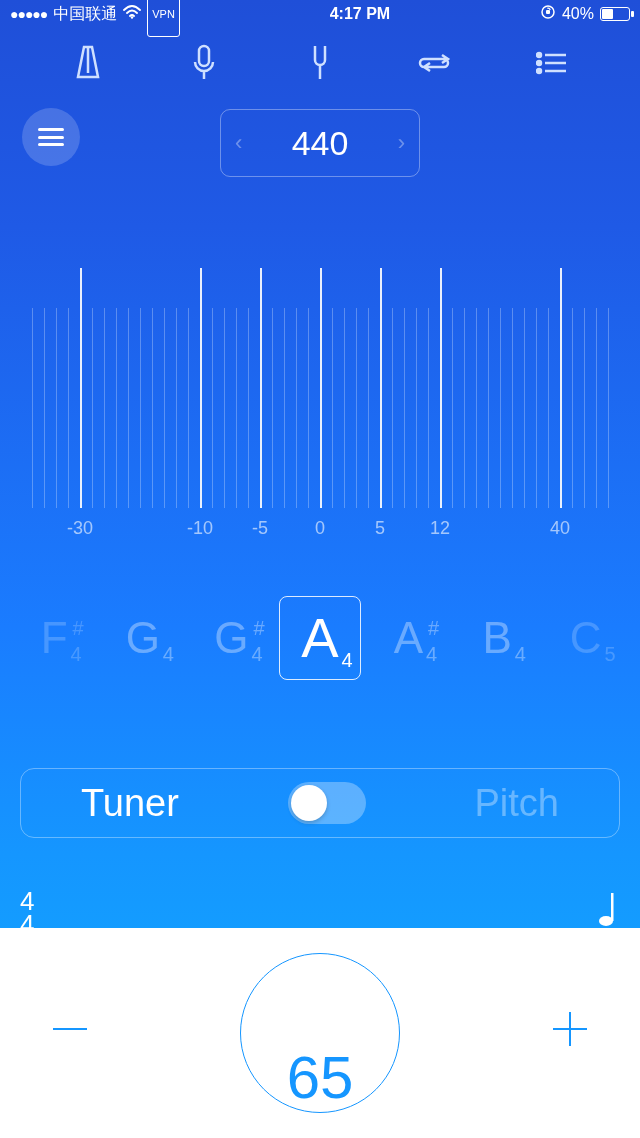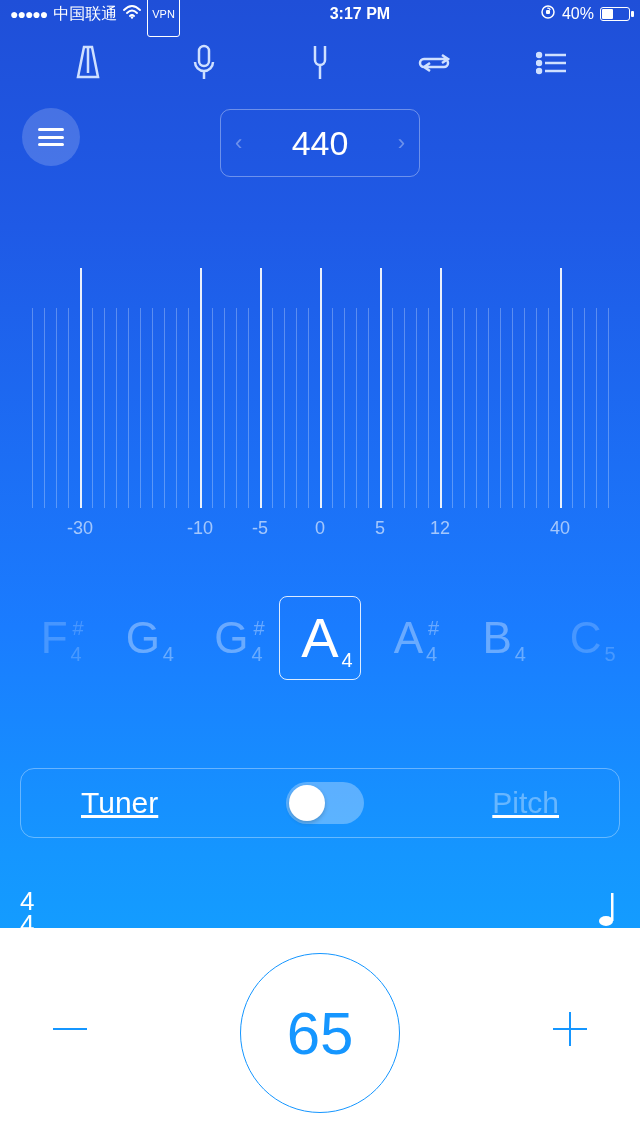--- a/index.html
+++ b/index.html
@@ -87,23 +87,22 @@
   .note.dim { color:rgba(255,255,255,0.2); }
 
   
   .mode-toggle {
     margin:80px 20px 0 20px;
     border:1px solid rgba(255,255,255,0.35);
     border-radius:14px;
     height:70px;
     display:flex; align-items:center; justify-content:space-between;
     padding:0 60px;
-    font-size:30px;
+    font-size:38px;
     font-weight:300;
-    text-decoration:underline;
   }
   .mode-toggle .label-off { color: rgba(255,255,255,0.35); }
   .switch { width:78px; height:42px; border-radius:40px; background:rgba(255,255,255,0.3); position:relative; }
   .switch .knob { position:absolute; left:3px; top:3px; width:36px; height:36px; background:#fff; border-radius:50%; box-shadow:0 2px 4px rgba(0,0,0,0.2); }
 
   
   .tempo-row {
     display:flex; align-items:center; justify-content:space-between;
     padding:0 20px; height:90px; font-size:32px; font-weight:300; margin-top:30px;
   }
@@ -114,40 +113,40 @@
   .bpm-bar {
     position:absolute; left:0; right:0; bottom:0;
     background:#fff; height:210px;
     display:flex; align-items:center; justify-content:space-between;
     padding:0 40px;
     color:#1596ff;
   }
   .bpm-btn { font-size:60px; font-weight:200; color:#1596ff; width:60px; text-align:center; }
   .bpm-circle {
     width:160px; height:160px; border:1.5px solid #1596ff; border-radius:50%;
-    display:flex; align-items:center; justify-content:center;
+    display:flex; align-items:flex-end; justify-content:center;
     font-size:60px; font-weight:200; color:#1596ff;
   }
 </style>
 </head>
 <body>
 
 <div class="status-bar">
   <div class="status-left">
     <span class="dots">●●●●●</span>
     <span>中国联通</span>
     <span>
       <svg width="18" height="14" viewBox="0 0 18 14">
           <path d="M1 5 Q9 -3 17 5 M4 8 Q9 3 14 8 M7 11 Q9 9 11 11" stroke="#fff" stroke-width="1.8" fill="none" stroke-linecap="round"></path>
           <circle cx="9" cy="12.5" r="1.2" fill="#fff"></circle>
         </svg>
     </span>
     <span class="vpn-box">VPN</span>
   </div>
-  <div style="font-weight:600;">3:17 PM</div>
+  <div style="font-weight:600;">4:17 PM</div>
   <div class="status-right">
     <span>
       <svg width="16" height="16" viewBox="0 0 16 16">
           <circle cx="8" cy="8" r="6" stroke="#fff" stroke-width="1.5" fill="none"></circle>
           <path d="M8 5 v-1 a2 2 0 0 1 2 2" stroke="#fff" stroke-width="1.2" fill="none"></path>
           <rect x="6" y="6" width="4" height="4" rx="1" fill="#fff"></rect>
         </svg>
     </span>
     <span>40%</span>
     <span class="battery">

